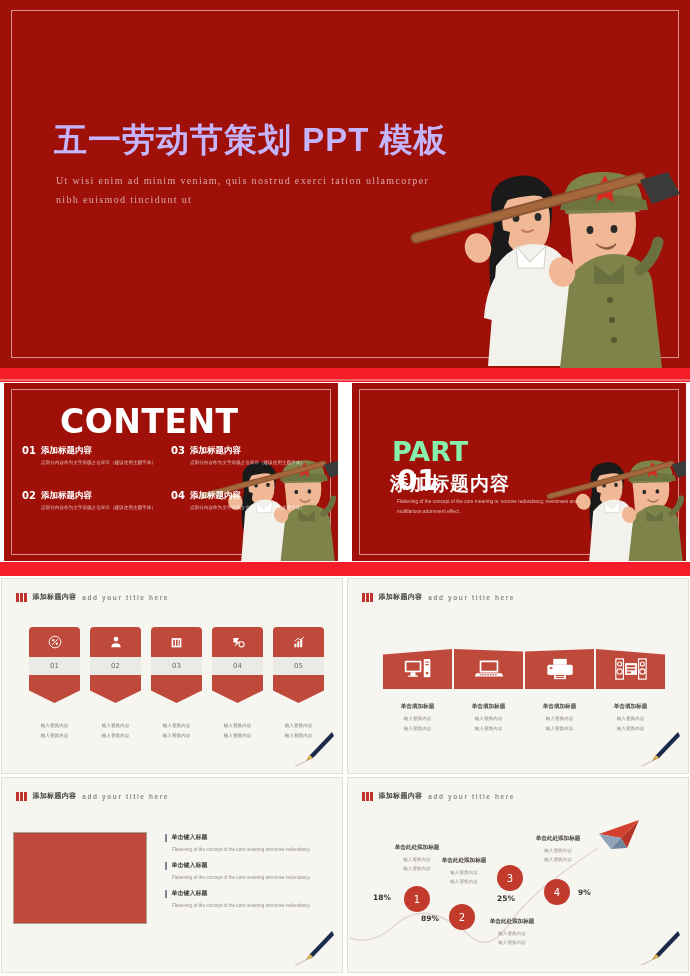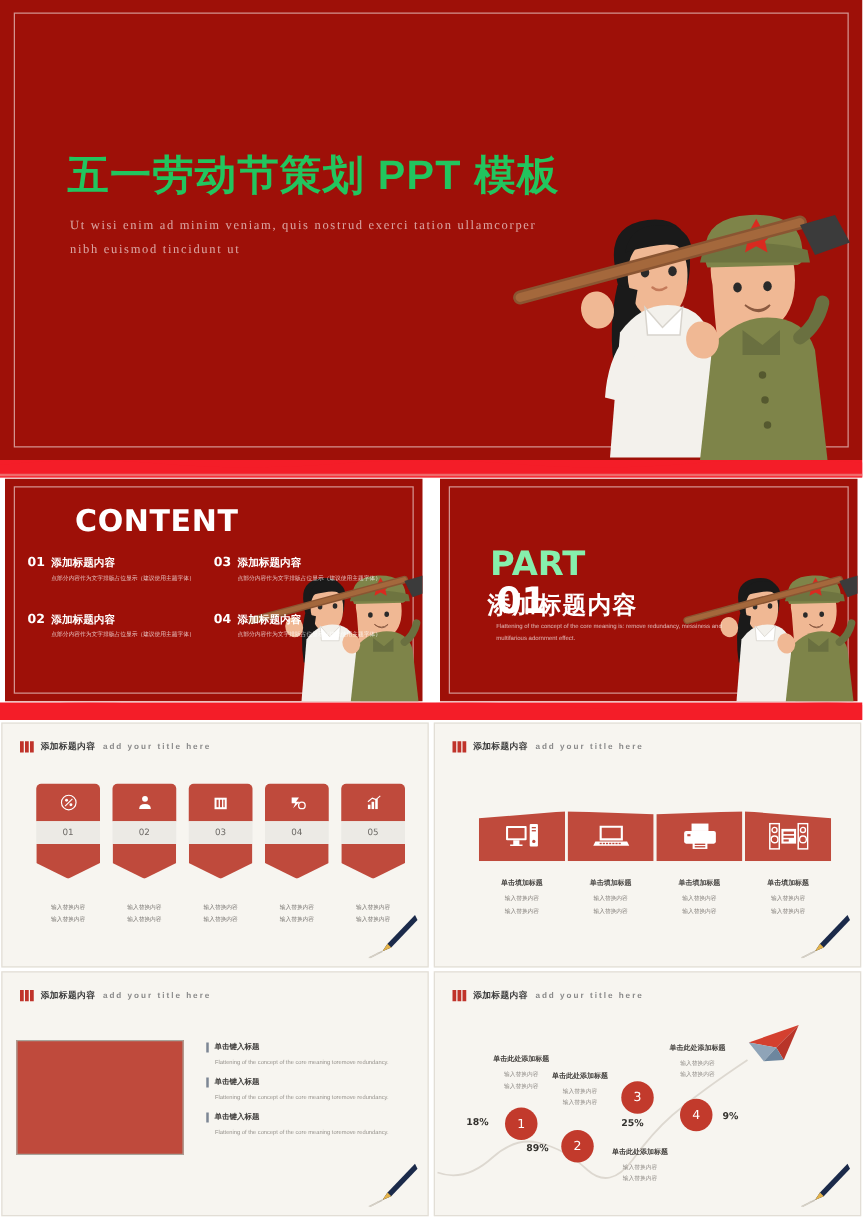--- a/index.html
+++ b/index.html
@@ -21,21 +21,21 @@
     border: 1px solid rgba(255,255,255,.55);
   }
   .cover-title {
     position: absolute; left: 54px; top: 57px;
     font-size: 58px; font-weight: 400; letter-spacing: 1px;
     color: #fdf4ef; line-height: 1;
     font-family: "DejaVu Sans", sans-serif;
   }
   .cover-sub {
     position: absolute; left: 54px; top: 118px; width: 460px;
-    font-size: 33px; font-weight: 600; color: #22c55e; line-height: 1.32;
+    font-size: 33px; font-weight: 600; color: #c4b5fd; line-height: 1.32;
     letter-spacing: 1px;
   }
   .cover-en {
     position: absolute; left: 56px; top: 172px; width: 400px;
     font-size: 10px; color: rgba(255,255,255,.62); line-height: 1.85;
     letter-spacing: 1.35px;
     font-family: Liberation Serif, serif;
   }
   .cover-badge {
     position: absolute; left: 50px; top: 220px;
@@ -60,21 +60,21 @@
   }
   .darkslide.left  { left: 4px; }
   .darkslide.right { left: 352px; }
   .ds-frame {
     position: absolute; left: 7px; top: 6px; right: 7px; bottom: 6px;
     border: 1px solid rgba(255,255,255,.55);
   }
 
   .content-head {
     position: absolute; left: 56px; top: 23px; width: 95px;
-    font-size: 24px; font-weight: 700; color: #ffffff;
+    font-size: 33px; font-weight: 700; color: #ffffff;
     line-height: .95; letter-spacing: .5px;
     font-family: "DejaVu Sans", sans-serif;
   }
   .toc { position: absolute; left: 18px; top: 62px; width: 292px; }
   .toc-row { display: flex; gap: 6px; margin-bottom: 24px; }
   .toc-cell { display: flex; width: 146px; gap: 7px; }
   .toc-num {
     font-size: 10px; font-weight: 700; color: #ffffff;
     width: 12px; line-height: 1.25; flex: 0 0 12px;
     font-family: "DejaVu Sans", sans-serif;

